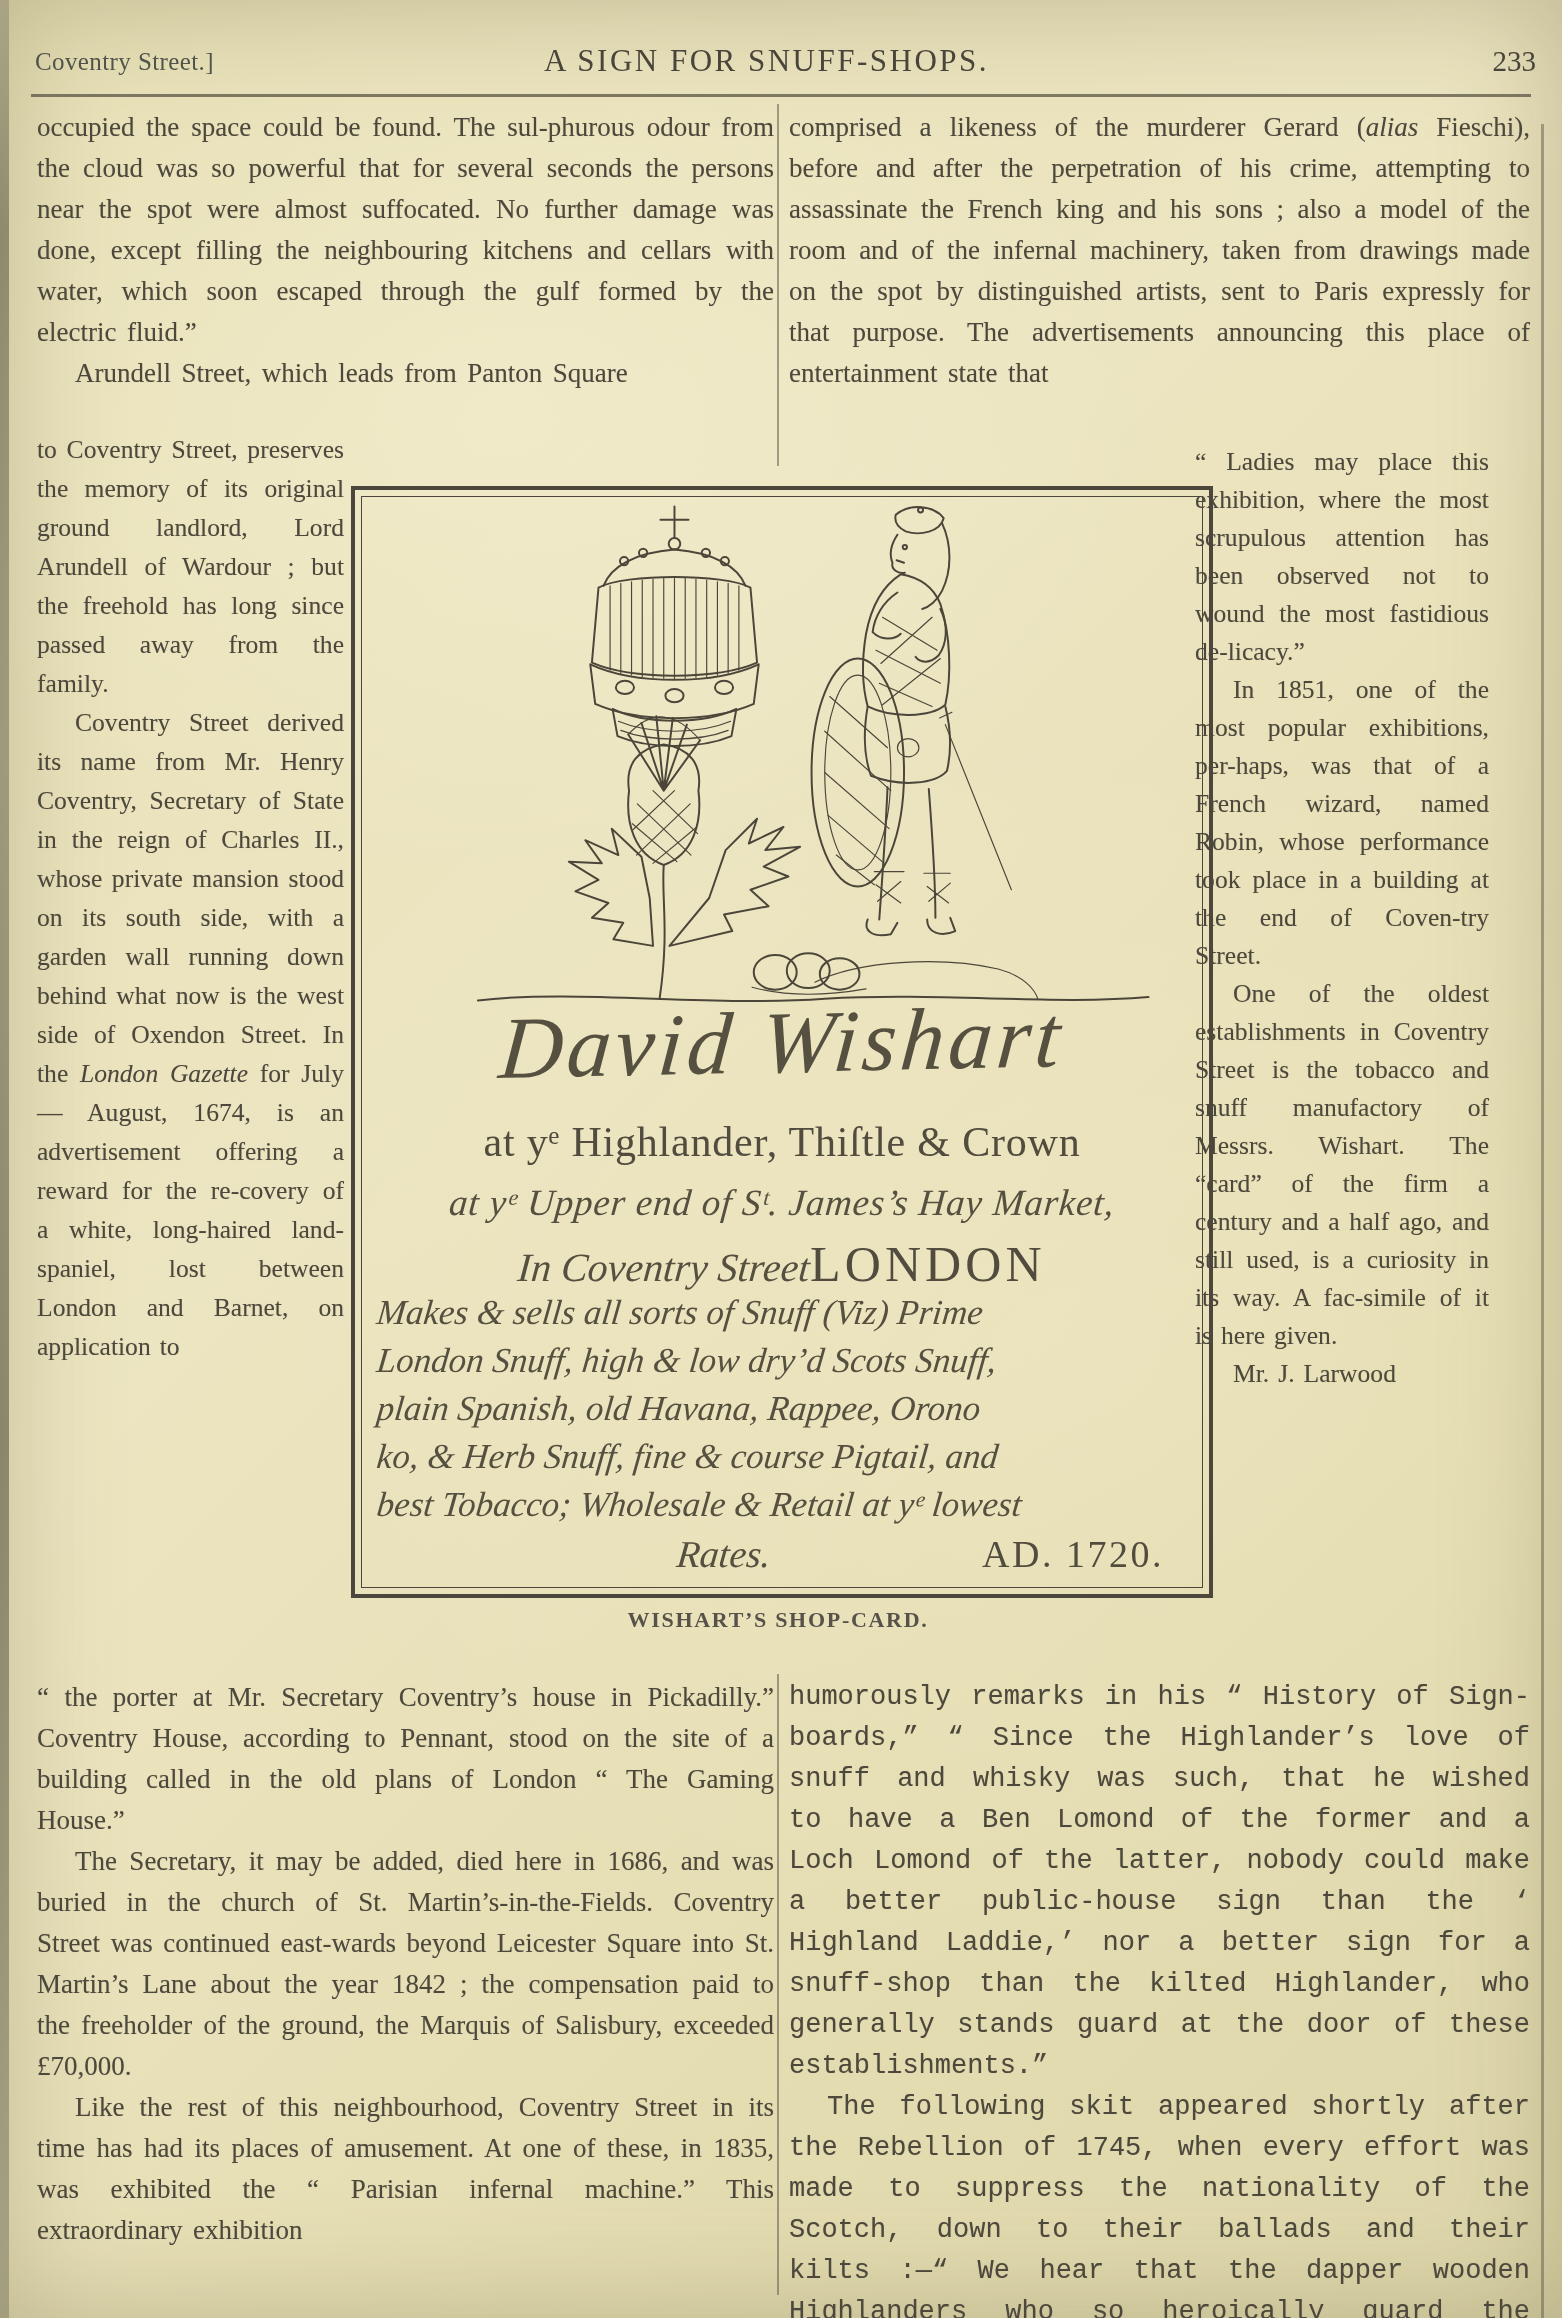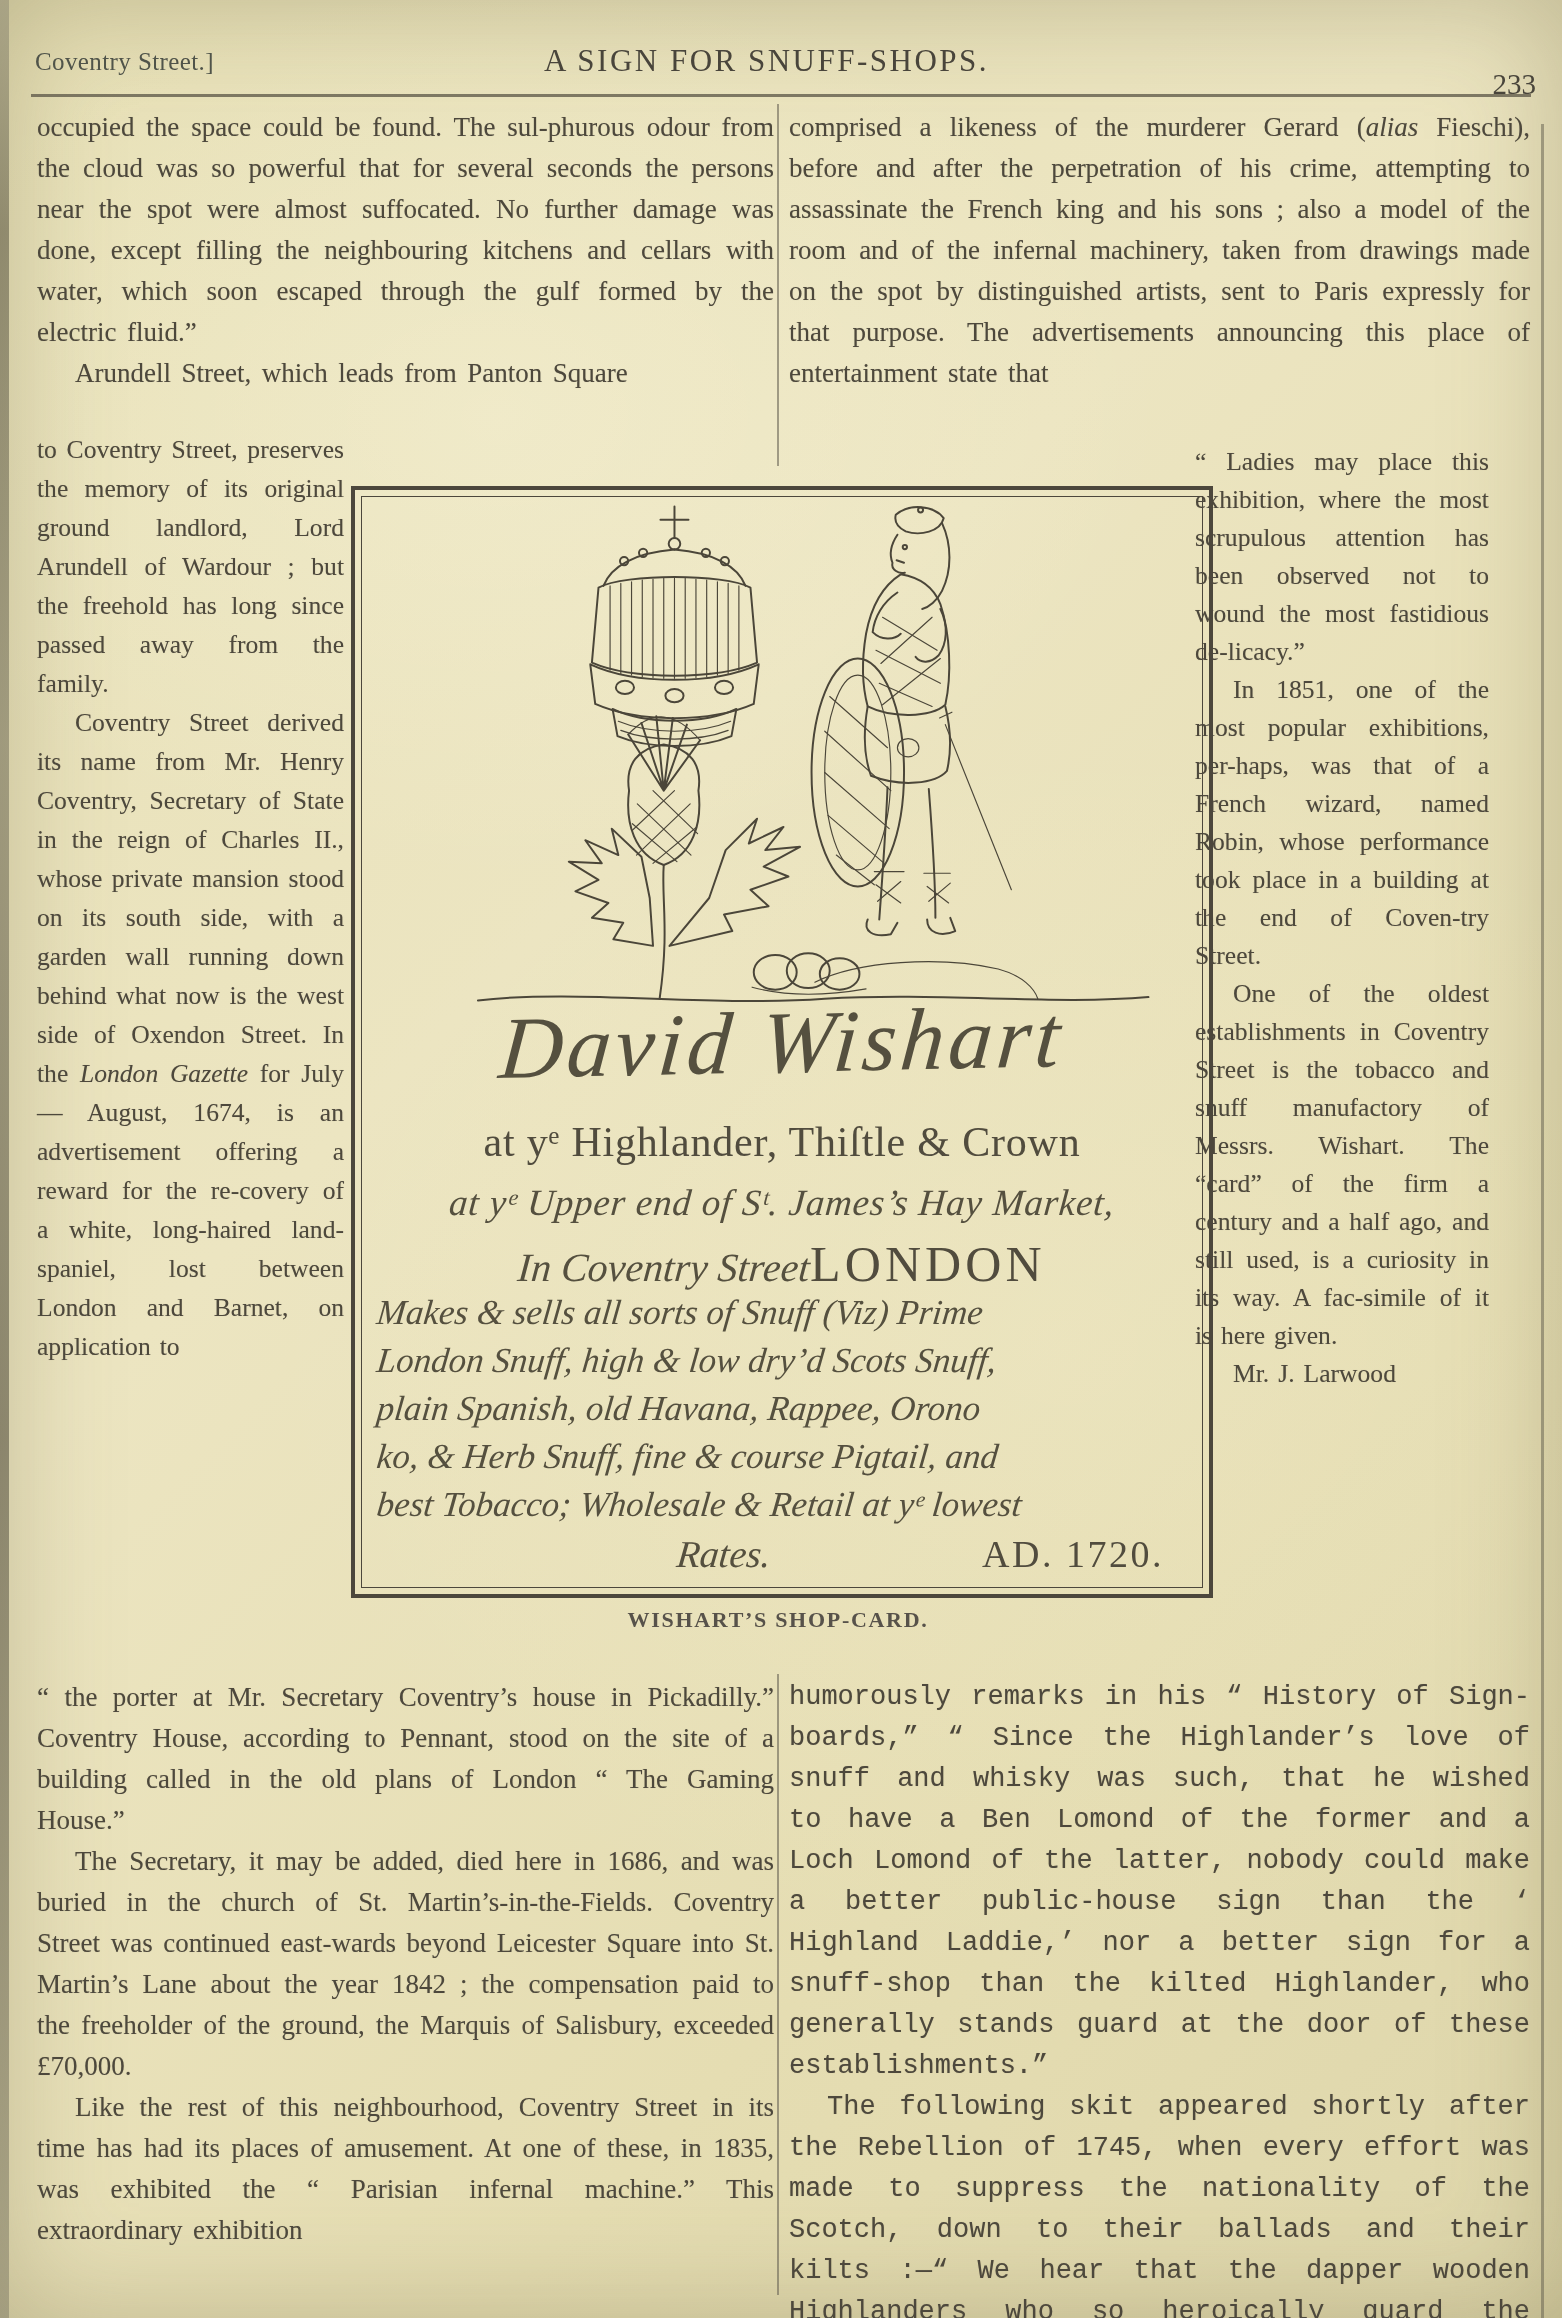--- a/index.html
+++ b/index.html
@@ -13,21 +13,21 @@
     box-shadow: inset 0 0 116px rgba(110,100,60,.35);
     color:#4d483c;
   }
   .edge-left{position:absolute;left:0;top:0;width:9px;height:2319px;
     background:linear-gradient(180deg,#8a8672 0%,#4c4836 10%,#6b6754 32%,#403c2e 62%,#7d7964 100%);
     opacity:.5;}
   .edge-right{position:absolute;left:1541px;top:124px;width:2.5px;height:2195px;background:#5f5b4c;opacity:.5;}
 
   .hdr-left{position:absolute;left:35px;top:48px;font-size:25px;letter-spacing:0.4px;color:#50544a;}
   .hdr-title{position:absolute;left:0;top:43px;width:1533px;text-align:center;font-size:31px;letter-spacing:2.5px;color:#49453b;}
-  .hdr-num{position:absolute;left:1462px;top:45px;width:74px;text-align:right;font-size:29px;color:#49453b;margin-top:23px;}
+  .hdr-num{position:absolute;left:1462px;top:45px;width:74px;text-align:right;font-size:29px;color:#49453b;}
   .hdr-rule{position:absolute;left:31px;top:94px;width:1500px;height:2.5px;background:#595446;opacity:.75;}
 
   .divider{position:absolute;width:1.7px;background:#6a6557;opacity:.6;}
   .div-top{left:777px;top:104px;height:362px;}
   .div-bottom{left:777px;top:1674px;height:621px;}
 
   .bt{position:absolute;text-align:justify;color:#4d483c;
       text-shadow:0 0 0.8px rgba(77,72,60,.25);}
   .wide{font-size:27px;line-height:41px;word-spacing:.14em;}
   .narrow{font-size:25.6px;line-height:39px;word-spacing:.1em;}

